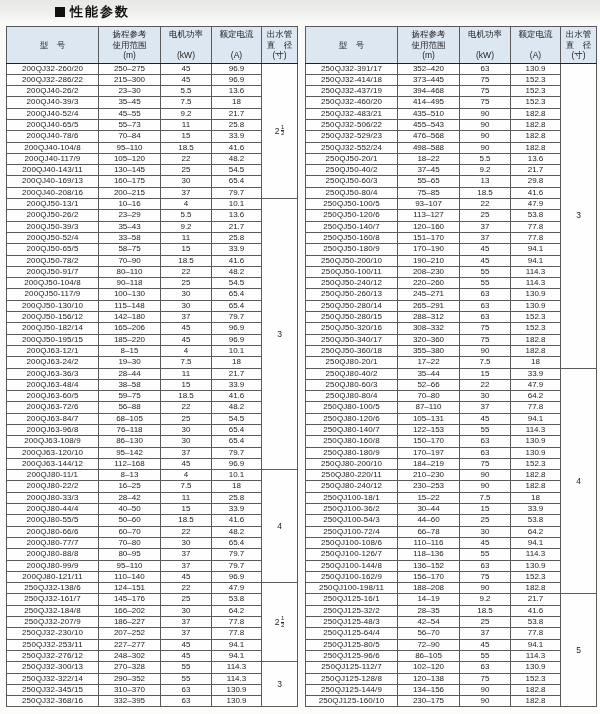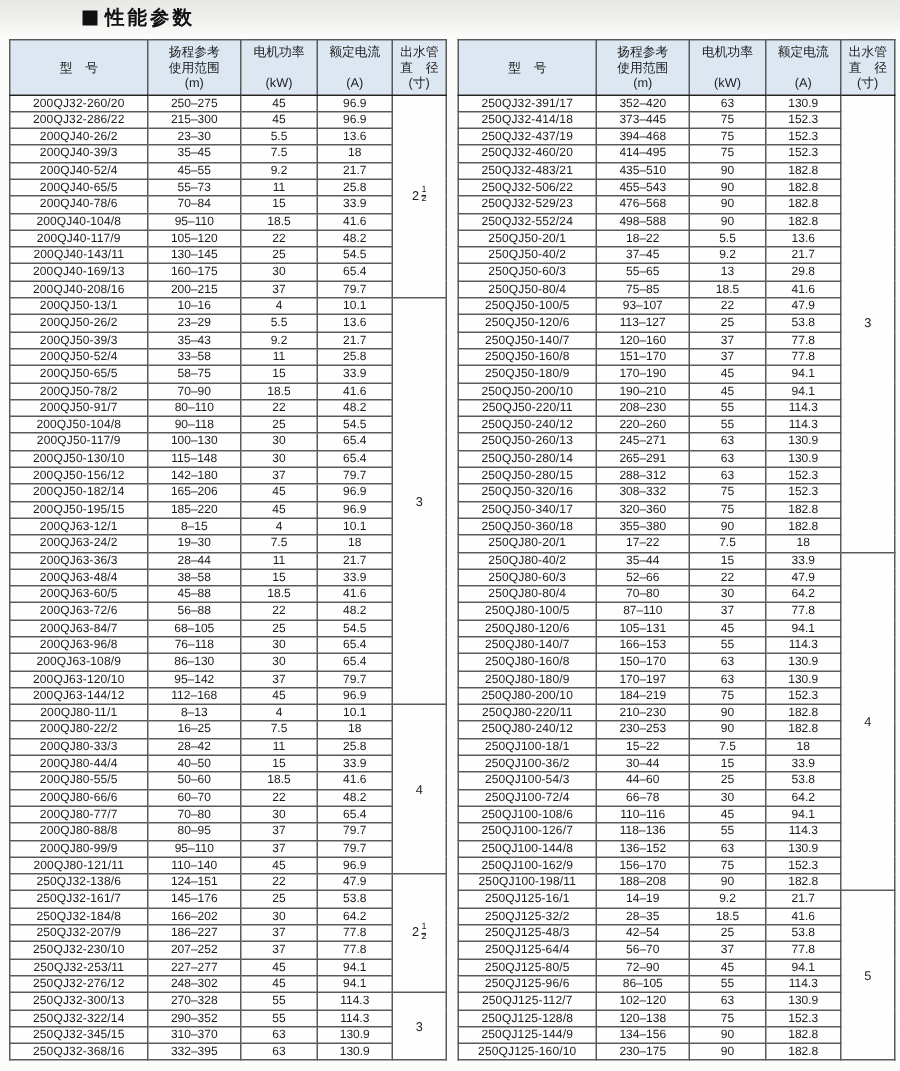--- a/index.html
+++ b/index.html
@@ -279,21 +279,21 @@
           <td>21.7</td>
         </tr>
         <tr>
           <td class="model">200QJ63-48/4</td>
           <td>38–58</td>
           <td>15</td>
           <td>33.9</td>
         </tr>
         <tr>
           <td class="model">200QJ63-60/5</td>
-          <td>45–88</td>
+          <td>59–75</td>
           <td>18.5</td>
           <td>41.6</td>
         </tr>
         <tr>
           <td class="model">200QJ63-72/6</td>
           <td>56–88</td>
           <td>22</td>
           <td>48.2</td>
         </tr>
         <tr>
@@ -596,21 +596,21 @@
           <td>45</td>
           <td>94.1</td>
         </tr>
         <tr>
           <td class="model">250QJ50-200/10</td>
           <td>190–210</td>
           <td>45</td>
           <td>94.1</td>
         </tr>
         <tr>
-          <td class="model">250QJ50-220/11</td>
+          <td class="model">250QJ50-100/11</td>
           <td>208–230</td>
           <td>55</td>
           <td>114.3</td>
         </tr>
         <tr>
           <td class="model">250QJ50-240/12</td>
           <td>220–260</td>
           <td>55</td>
           <td>114.3</td>
         </tr>
@@ -682,21 +682,21 @@
           <td>77.8</td>
         </tr>
         <tr>
           <td class="model">250QJ80-120/6</td>
           <td>105–131</td>
           <td>45</td>
           <td>94.1</td>
         </tr>
         <tr>
           <td class="model">250QJ80-140/7</td>
-          <td>166–153</td>
+          <td>122–153</td>
           <td>55</td>
           <td>114.3</td>
         </tr>
         <tr>
           <td class="model">250QJ80-160/8</td>
           <td>150–170</td>
           <td>63</td>
           <td>130.9</td>
         </tr>
         <tr>

